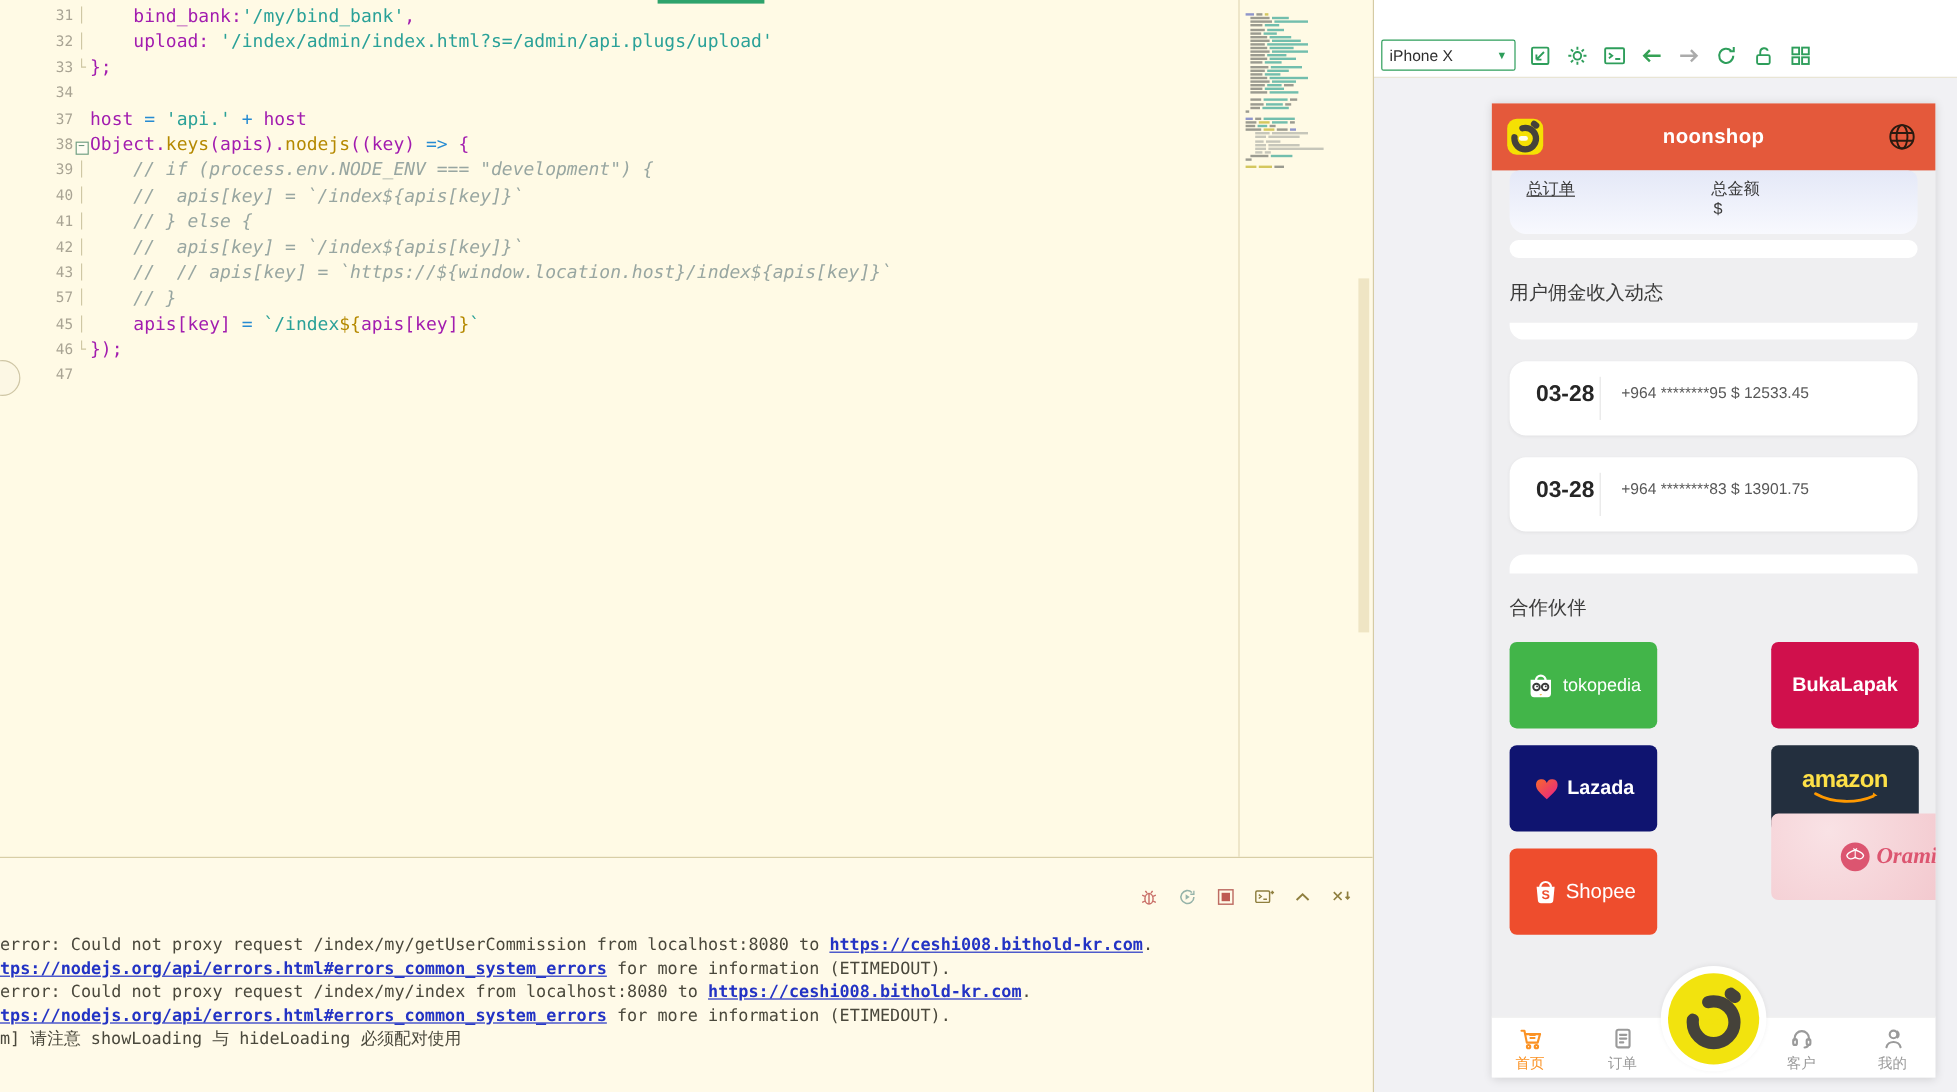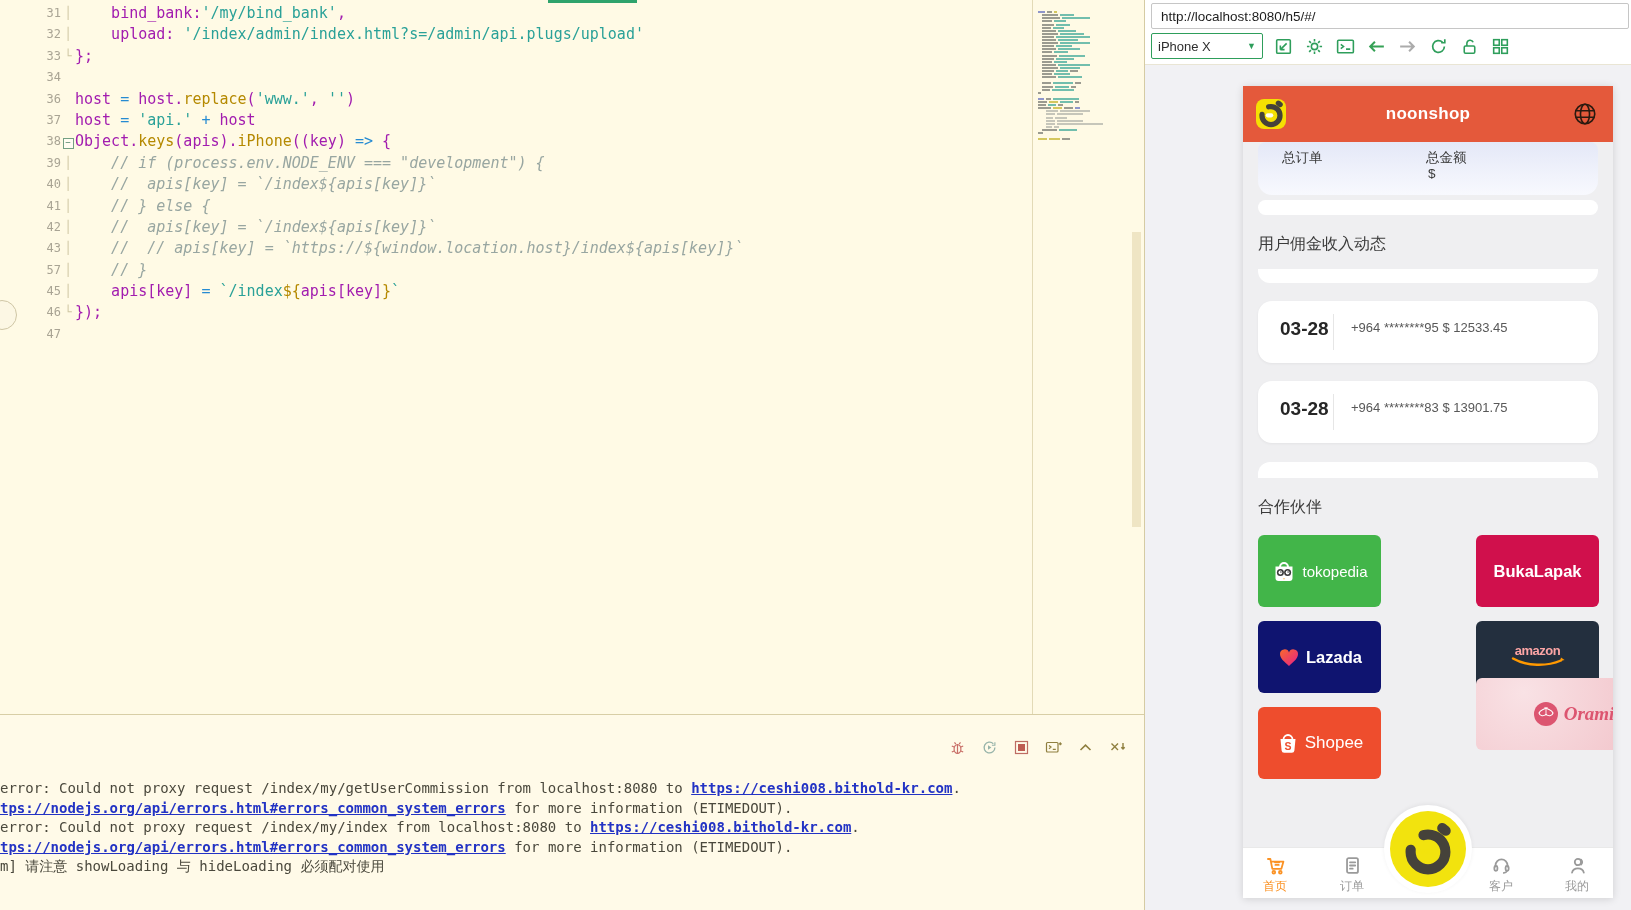--- a/index.html
+++ b/index.html
@@ -93,23 +93,22 @@
 
   <div id="ide">
     <div id="tab-accent"></div>
 
     <div id="editor-pane">
       <div id="code">
           <div class="cl"><span class="ln">31</span><span class="gd">│</span><span class="ct"><span class="tk-plain">    bind_bank:</span><span class="tk-str">'/my/bind_bank'</span><span class="tk-plain">,</span></span></div>
           <div class="cl"><span class="ln">32</span><span class="gd">│</span><span class="ct"><span class="tk-plain">    upload: </span><span class="tk-str">'/index/admin/index.html?s=/admin/api.plugs/upload'</span></span></div>
           <div class="cl"><span class="ln">33</span><span class="gd">└</span><span class="ct"><span class="tk-plain">};</span></span></div>
           <div class="cl"><span class="ln">34</span><span class="gd"></span><span class="ct"></span></div>
-          <div class="cl"><span class="ln">36</span><span class="gd"></span><span class="ct"><span class="tk-plain">host </span><span class="tk-op">=</span><span class="tk-plain"> host.</span><span class="tk-fn">replace</span><span class="tk-plain">(</span><span class="tk-str">'www.'</span><span class="tk-plain">, </span><span class="tk-str">''</span><span class="tk-plain">)</span></span></div>
           <div class="cl"><span class="ln">37</span><span class="gd"></span><span class="ct"><span class="tk-plain">host </span><span class="tk-op">=</span><span class="tk-plain"> </span><span class="tk-str">'api.'</span><span class="tk-plain"> </span><span class="tk-op">+</span><span class="tk-plain"> host</span></span></div>
-          <div class="cl"><span class="ln">38</span><span class="gd"><span class="fold-box">−</span></span><span class="ct"><span class="tk-plain">Object.</span><span class="tk-fn">keys</span><span class="tk-plain">(apis).</span><span class="tk-fn">iPhone</span><span class="tk-plain">((key) </span><span class="tk-op">=&gt;</span><span class="tk-plain"> {</span></span></div>
+          <div class="cl"><span class="ln">38</span><span class="gd"><span class="fold-box">−</span></span><span class="ct"><span class="tk-plain">Object.</span><span class="tk-fn">keys</span><span class="tk-plain">(apis).</span><span class="tk-fn">nodejs</span><span class="tk-plain">((key) </span><span class="tk-op">=&gt;</span><span class="tk-plain"> {</span></span></div>
           <div class="cl"><span class="ln">39</span><span class="gd">│</span><span class="ct"><span class="tk-cmt">    // if (process.env.NODE_ENV === "development") {</span></span></div>
           <div class="cl"><span class="ln">40</span><span class="gd">│</span><span class="ct"><span class="tk-cmt">    //  apis[key] = `/index${apis[key]}`</span></span></div>
           <div class="cl"><span class="ln">41</span><span class="gd">│</span><span class="ct"><span class="tk-cmt">    // } else {</span></span></div>
           <div class="cl"><span class="ln">42</span><span class="gd">│</span><span class="ct"><span class="tk-cmt">    //  apis[key] = `/index${apis[key]}`</span></span></div>
           <div class="cl"><span class="ln">43</span><span class="gd">│</span><span class="ct"><span class="tk-cmt">    //  // apis[key] = `https://${window.location.host}/index${apis[key]}`</span></span></div>
           <div class="cl"><span class="ln">57</span><span class="gd">│</span><span class="ct"><span class="tk-cmt">    // }</span></span></div>
           <div class="cl"><span class="ln">45</span><span class="gd">│</span><span class="ct"><span class="tk-plain">    apis[key] </span><span class="tk-op">=</span><span class="tk-plain"> </span><span class="tk-str">`/index</span><span class="tk-fn">${</span><span class="tk-plain">apis[key]</span><span class="tk-fn">}</span><span class="tk-str">`</span></span></div>
           <div class="cl"><span class="ln">46</span><span class="gd">└</span><span class="ct"><span class="tk-plain">});</span></span></div>
           <div class="cl"><span class="ln">47</span><span class="gd"></span><span class="ct"></span></div>
         </div>
@@ -191,21 +190,20 @@
           <svg viewBox="0 0 17 17" fill="none" stroke="#8F7F3F" stroke-width="1.4">
             <path d="M2.5 4.5l6.5 6.5M9 4.5L2.5 11"></path>
               <path d="M14 4v6M12.3 8.3L14 10l1.7-1.7"></path>
             </svg></span>
       </div>
       <div id="term-lines"><div><span>error: Could not proxy request /index/my/getUserCommission from localhost:8080 to </span><span class="term-link">https://ceshi008.bithold-kr.com</span><span>.</span></div><div><span class="term-link">tps://nodejs.org/api/errors.html#errors_common_system_errors</span><span> for more information (ETIMEDOUT).</span></div><div><span>error: Could not proxy request /index/my/index from localhost:8080 to </span><span class="term-link">https://ceshi008.bithold-kr.com</span><span>.</span></div><div><span class="term-link">tps://nodejs.org/api/errors.html#errors_common_system_errors</span><span> for more information (ETIMEDOUT).</span></div><div><span>m] 请注意 showLoading 与 hideLoading 必须配对使用</span></div></div>
     </div>
   </div>
 
   <div id="browser">
-    <input id="url-input" value="http://localhost:8080/h5/#/" style="">
     <div id="device-row">
       <div id="device-select">
         <span>iPhone X</span>
         <span id="device-caret">▼</span>
       </div>
       <span class="bicon">
         <svg viewBox="0 0 20 20" fill="none" stroke="#2E9E5B" stroke-width="1.5">
           <rect x="3.5" y="3.5" width="13" height="13" rx="1"></rect>
             <path d="M13 7l-6 6M7 13h4M7 13V9"></path>
           </svg></span>
@@ -257,21 +255,21 @@
           <div id="app-title">noonshop</div>
           <span id="globe">
             <svg viewBox="0 0 24 24" fill="none" stroke="#2A1A10" stroke-width="1.5">
               <circle cx="12" cy="12" r="9"></circle>
                 <ellipse cx="12" cy="12" rx="4.2" ry="9"></ellipse>
               <path d="M3.4 9h17.2M3.4 15h17.2"></path>
               </svg></span>
         </div>
 
         <div id="stats-card">
-            <div class="stat-label" style="left: 24px;">总订单</div>
+            <div class="stat-label" style="left: 14px; text-decoration: underline;">总订单</div>
             <div class="stat-label" style="left: 168px;">总金额</div>
             <div class="stat-value" style="left: 170px;">$</div>
           </div>
         <div id="strip1" class="wstrip"></div>
 
         <div id="heading-commission" class="section-heading">用户佣金收入动态</div>
         <div id="strip2" class="wstrip"></div>
         <div id="commission-list">
             <div class="comm-card" style="top: 215px;">
               <div class="comm-date">03-28</div>
@@ -316,21 +314,21 @@
                       <stop offset="1" stop-color="#E6208B"></stop>
                     </linearGradient>
                   </defs>
                   <path d="M12 21C7 16.4 3 13.4 3 9a4.6 4.6 0 0 1 9-1.4A4.6 4.6 0 0 1 21 9c0 4.4-4 7.4-9 12z" fill="url(#lzg)"></path>
                 </svg>
               </span>
               <span class="partner-label" style="color: rgb(255, 255, 255); font-size: 16.5px; font-weight: 600;">Lazada</span>
             </div>
             <div class="partner-tile" style="left: 233px; top: 535px; background: rgb(35, 47, 62);">
               <div style="display: flex; flex-direction: column; align-items: center;">
-                <span class="partner-label" style="color: #fca5a5; font-weight: bold; font-size: 13px; letter-spacing: -0.5px;">amazon</span>
+                <span class="partner-label" style="color: #fde047; font-weight: bold; font-size: 20px; letter-spacing: -0.5px;">amazon</span>
                 <span style="margin-top: -4px;"><svg width="56" height="11" viewBox="0 0 56 11">
                     <path d="M3 1.5c14 8 34 8 48 2" fill="none" stroke="#FF9900" stroke-width="2.4" stroke-linecap="round"></path>
                     <path d="M51 .5l3.6 2.6-4.4.9z" fill="#FF9900"></path>
                   </svg></span>
               </div>
             </div>
             <div class="partner-tile" style="left: 15px; top: 621px; background: rgb(238, 77, 45);">
               <span style="display: flex; align-items: center;">
                 <svg width="24" height="24" viewBox="0 0 24 24">
                   <path d="M7.5 8.5a4.5 4.5 0 0 1 9 0" fill="none" stroke="#fff" stroke-width="1.8"></path>

